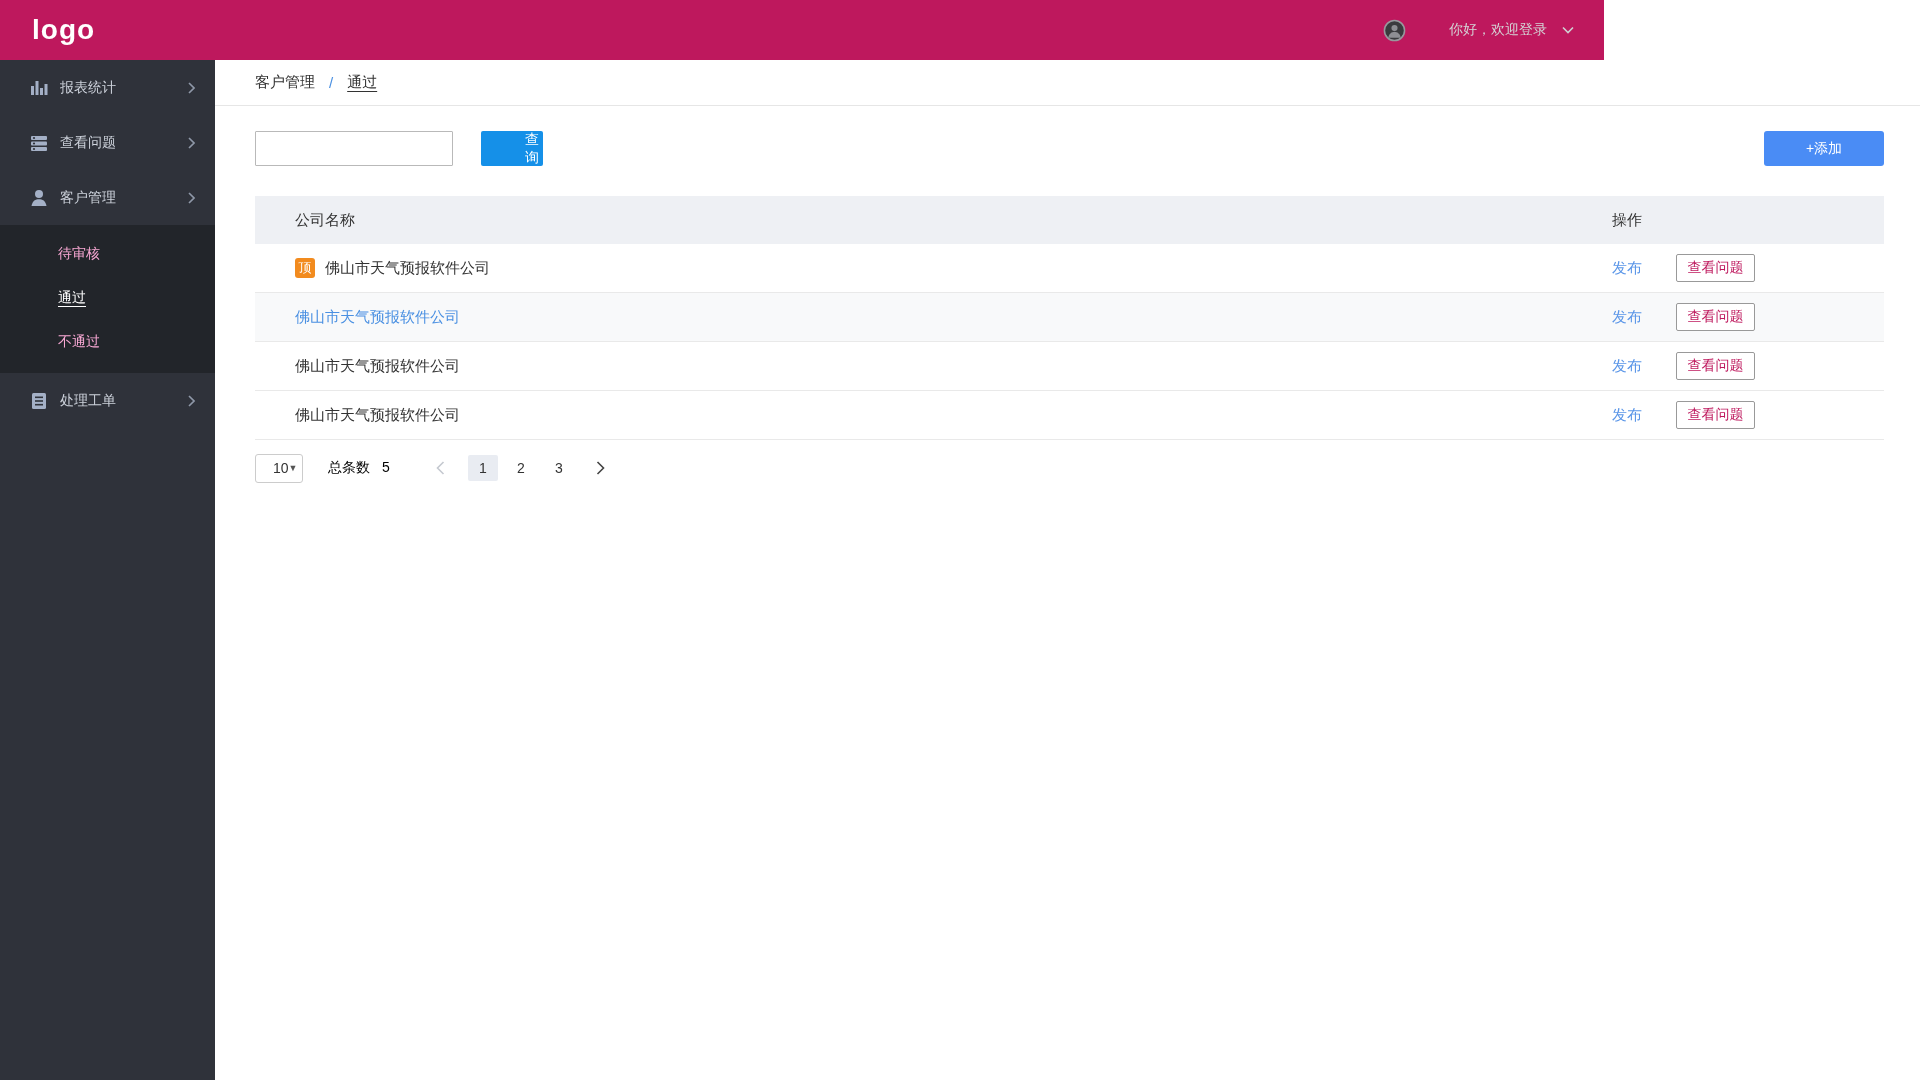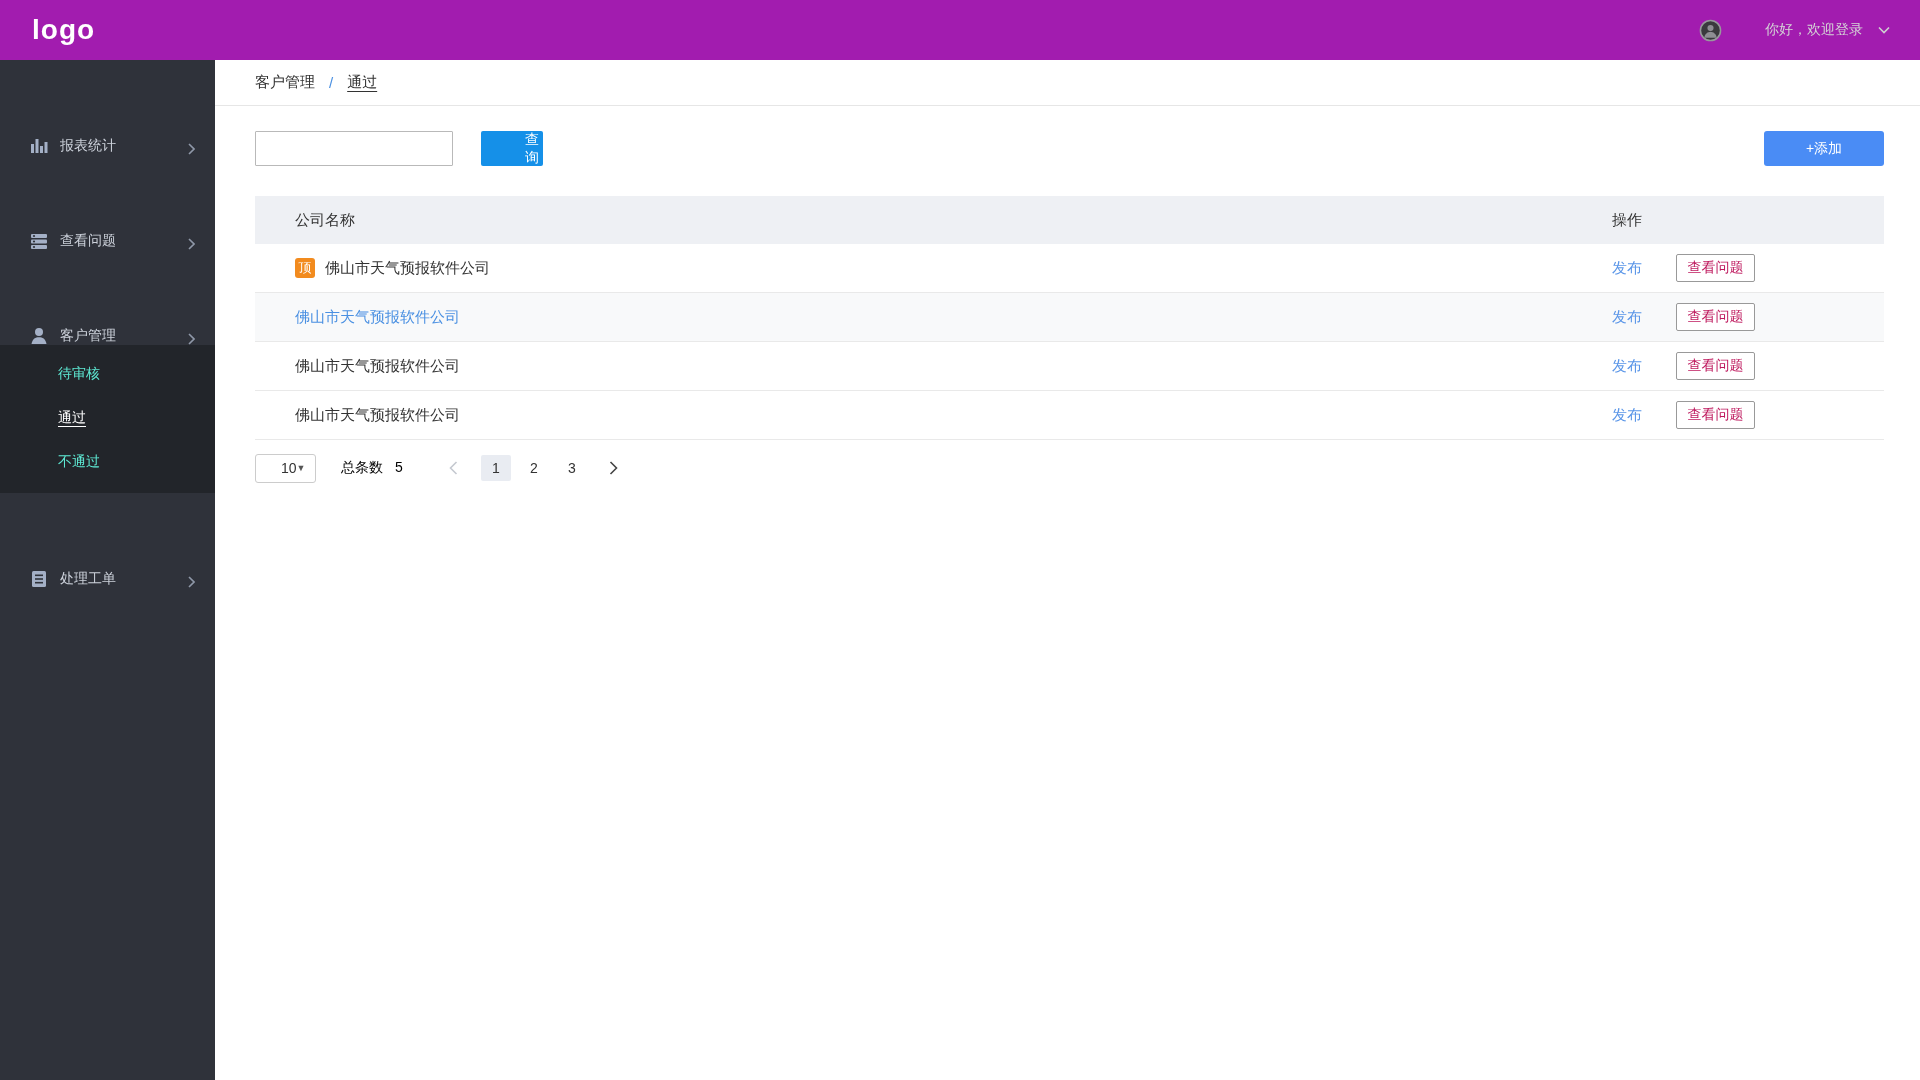--- a/index.html
+++ b/index.html
@@ -1,41 +1,41 @@
 <!DOCTYPE html>
 <html><head>
 <meta charset="utf-8">
 <style>
   * { margin:0; padding:0; box-sizing:border-box; }
   html,body { width:1920px; height:1080px; overflow:hidden;
     font-family:"Liberation Sans","DejaVu Sans",sans-serif; background:#fff; }
 
   
-  .topbar { position:absolute; left:0; top:0; width:1920px; height:60px;
-    background:#a21caf; display:flex; align-items:center; z-index:10; }
+  .topbar { position:absolute; left:0; top:0; width:1604px; height:60px;
+    background:#be185d; display:flex; align-items:center; z-index:10; }
   .logo { margin-left:32px; color:#fff; font-size:28px; font-weight:bold;
     letter-spacing:1px; }
   .topbar-spacer { flex:1; }
   .user-area { display:flex; align-items:center; gap:11px; margin-right:30px;
     cursor:pointer; }
   .avatar-icon { width:23px; height:23px; flex-shrink:0; }
   .greeting { color:#d4d4d6; font-size:14px;margin-left:32px; }
   .chev-down { width:12px; height:8px; margin-left:4px; }
 
   
   .sidebar { position:absolute; left:0; top:60px; width:215px; height:1020px;
     background:#2f323a; }
-  .menu-item { height:55px; display:flex; align-items:flex-end; padding:0 20px 0 30px;
-    cursor:pointer;margin-top:40px; }
+  .menu-item { height:55px; display:flex; align-items:center; padding:0 20px 0 30px;
+    cursor:pointer; }
   .menu-item .mi-icon { width:18px; height:18px; margin-right:12px; flex-shrink:0; }
   .menu-item .mi-label { color:#cdd2db; font-size:14px; flex:1; }
   .menu-item .mi-chev { width:7px; height:12px; }
   .submenu { background:#22252a; padding:6px 0 10px 0; }
   .submenu-item { height:44px; line-height:44px; padding-left:58px; font-size:14px;
-    color:#5eead4; cursor:pointer; }
+    color:#f9a8d4; cursor:pointer; }
   .submenu-item.active { color:#ffffff; text-decoration:underline;
     text-underline-offset:4px; }
 
   
   .main { position:absolute; left:215px; top:60px; width:1705px; height:1020px;
     background:#fff; }
   .breadcrumb { height:46px; display:flex; align-items:center; padding-left:40px;
     border-bottom:1px solid #e6e6e6; font-size:15px; color:#333; }
   .breadcrumb .bc-item { cursor:pointer; }
   .breadcrumb .bc-sep { color:#4a90e2; margin:0 14px; }
@@ -66,23 +66,23 @@
     justify-content:center; margin-right:10px; }
   .t-cell-ops { width:272px; flex-shrink:0; display:flex; align-items:center; }
   .publish-link { color:#5b96e8; font-size:15px; cursor:pointer; }
   .btn-view { margin-left:34px; width:79px; height:28px; background:#fff;
     border:1px solid #999; border-radius:2px; font-size:14px; color:#be185d;
     cursor:pointer; }
 
   
   .pagination { display:flex; align-items:center; margin:13px 36px 0 40px;
     height:30px; }
-  .page-size { width:61px; height:29px; border:1px solid #ccc; border-radius:3px;
+  .page-size { width:48px; height:29px; border:1px solid #ccc; border-radius:3px;
     display:flex; align-items:center; justify-content:space-between;
-    padding:0 11px 0 25px; font-size:14px; color:#333; cursor:pointer;
+    padding:0 11px 0 17px; font-size:14px; color:#333; cursor:pointer;
     background:#fff; }
   .page-size .caret { font-size:9px; color:#555; }
   .total-wrap { margin-left:25px; font-size:14px; color:#000000; }
   .total-num { margin-left:12px; }
   .pager { display:flex; align-items:center; margin-left:40px; }
   .pg-prev, .pg-next { width:22px; height:26px; display:flex; align-items:center;
     justify-content:center; cursor:pointer; }
   .pg-prev svg polyline { stroke:#c5c9d0; }
   .pg-next svg polyline { stroke:#444; }
   .pg-num { width:30px; height:26px; display:flex; align-items:center;

